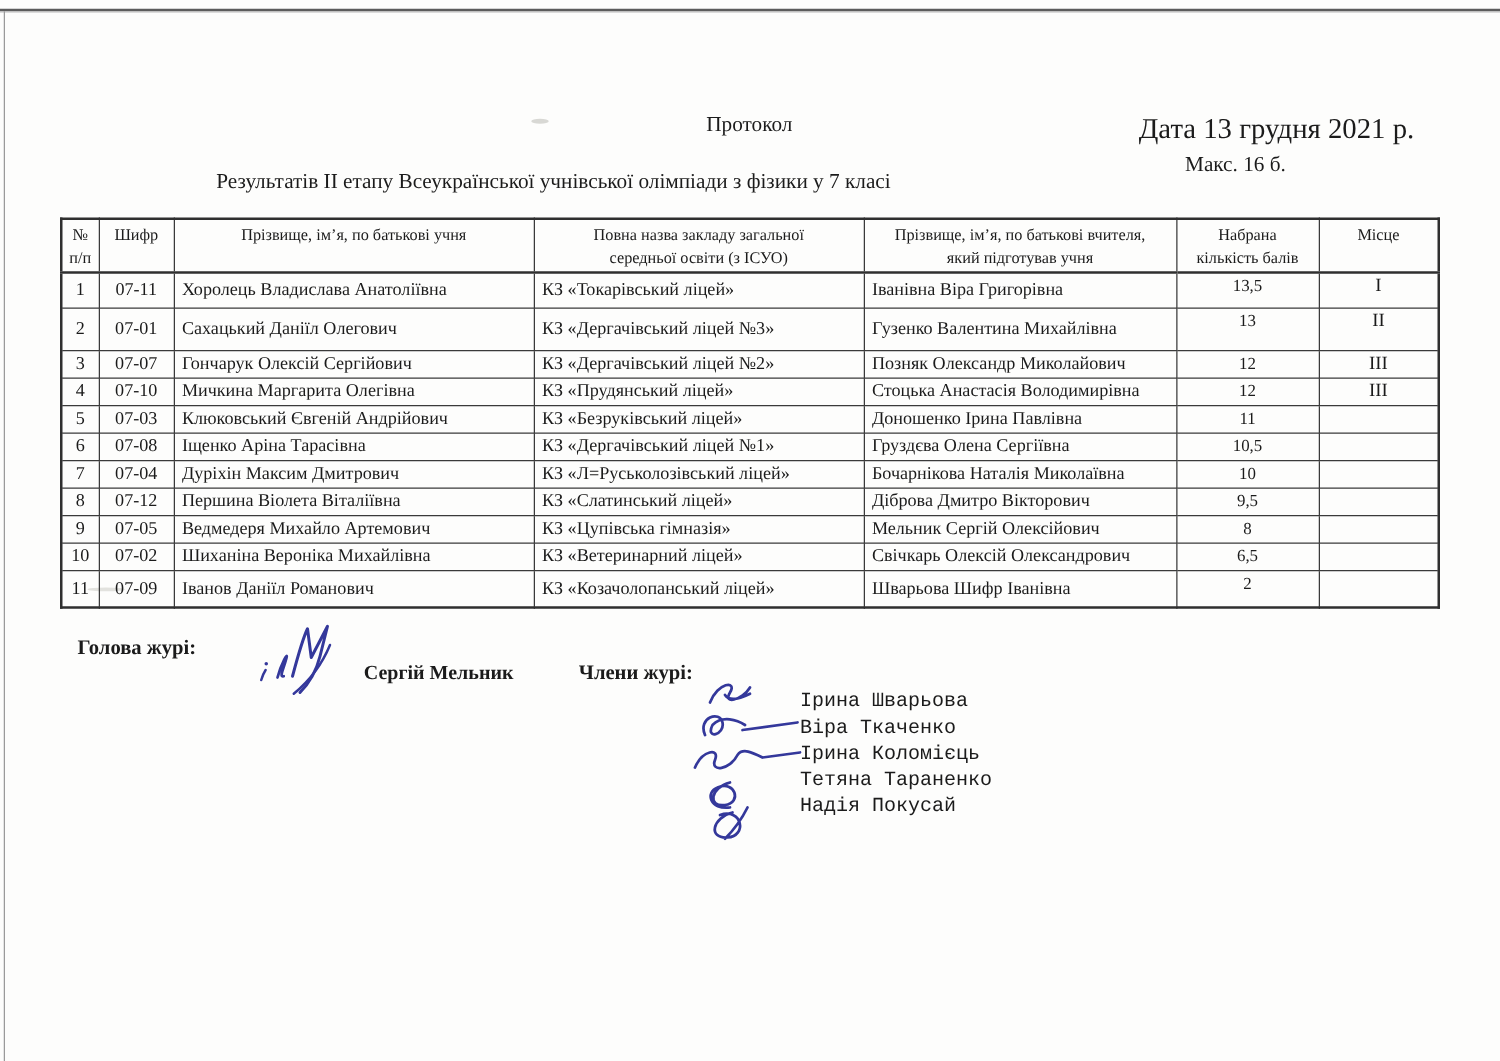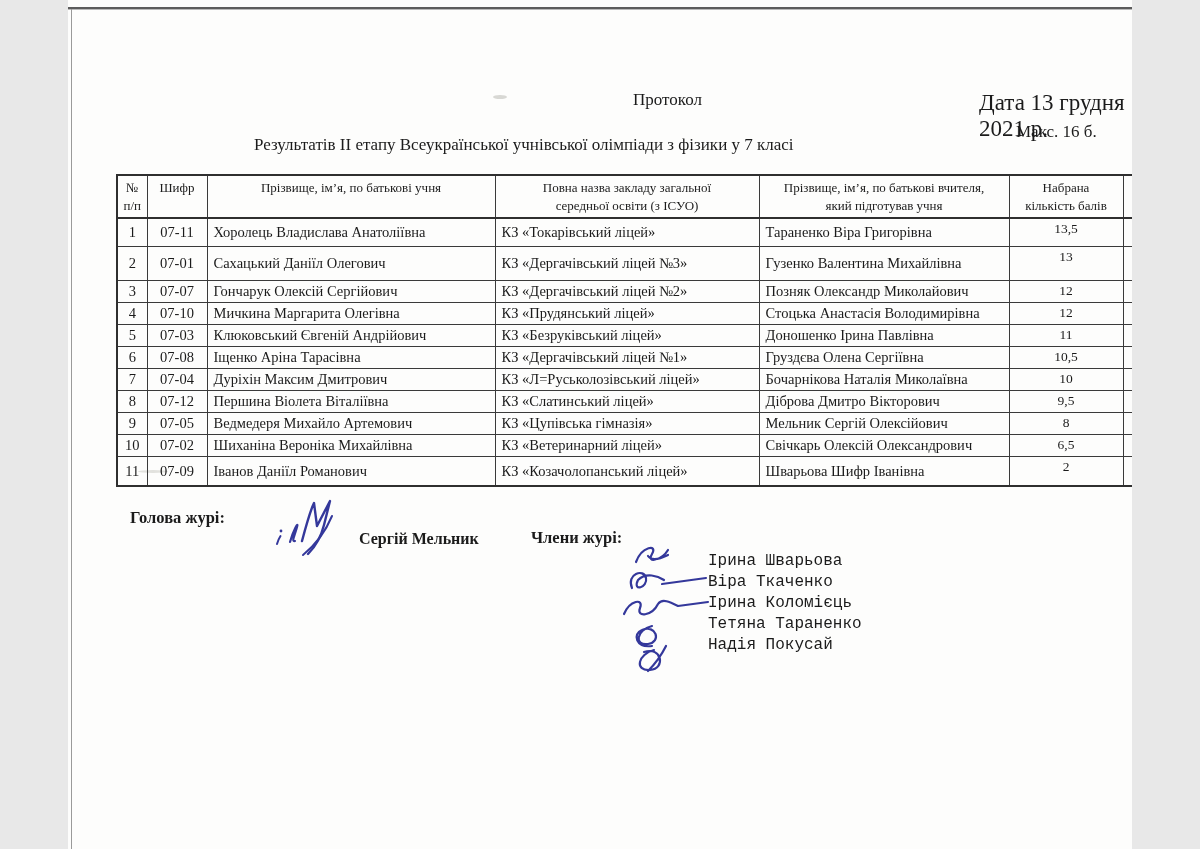--- a/index.html
+++ b/index.html
@@ -1,30 +1,30 @@
 <!DOCTYPE html>
 <html><head>
 <meta charset="utf-8">
 <style>
   html,body { margin:0; padding:0; background:#e8e8e8; }
   .page {
-    position:relative; width:1064px; height:849px; margin:0 auto;
+    position:relative; width:1200px; height:849px; margin:0 auto;
     background:#fdfdfc; overflow:hidden;
     font-family:"Liberation Serif", serif; color:#1b1b1b;
   }
   
   .top-edge   { position:absolute; top:7px; left:0; width:1200px; height:2px; background:#5c5c5c; }
   .top-edge2  { position:absolute; top:9px; left:0; width:1200px; height:1px; background:#b9b9b9; }
   .left-edge  { position:absolute; top:9px; left:3px; width:1px; height:840px; background:#9a9a9a; }
   .smudge1 { position:absolute; top:95px; left:425px; width:14px; height:4px; background:#d8d8d4; border-radius:50%; }
   .smudge2 { position:absolute; top:470px; left:70px; width:30px; height:3px; background:#e2e2de; border-radius:50%; }
 
   .doc-title   { position:absolute; top:90px;  left:565px; font-size:17px; }
   .doc-date    { position:absolute; top:90px;  left:911px; font-size:23px; }
-  .doc-subtitle{ position:absolute; top:135px; left:186px; font-size:17px; }
+  .doc-subtitle{ position:absolute; top:135px; left:173px; font-size:17px; }
   .doc-max     { position:absolute; top:122px; left:948px; font-size:17px; }
 
   table.results {
     position:absolute; top:174px; left:48px; width:1102px;
     border-collapse:collapse; table-layout:fixed;
     border:2px solid #2f2f2f;
   }
   .results th, .results td { border:1px solid #3a3a3a; overflow:hidden; }
   .results th {
     font-weight:normal; font-size:13px; line-height:1.4;
@@ -90,21 +90,21 @@
 який підготував учня</th>
       <th>Набрана
 кількість балів</th>
       <th>Місце</th>
     </tr>
     <tr class="h28">
       <td class="c">1</td>
       <td class="c">07-11</td>
       <td>Хоролець Владислава Анатоліївна</td>
       <td>КЗ «Токарівський ліцей»</td>
-      <td>Тараненко Віра Григорівна</td>
+      <td>Іванівна Віра Григорівна</td>
       <td class="c score va-top">13,5</td>
       <td class="c place va-top">I</td>
     </tr>
     <tr class="h34">
       <td class="c">2</td>
       <td class="c">07-01</td>
       <td>Сахацький Даніїл Олегович</td>
       <td>КЗ «Дергачівський ліцей №3»</td>
       <td>Гузенко Валентина Михайлівна</td>
       <td class="c score va-top">13</td>

